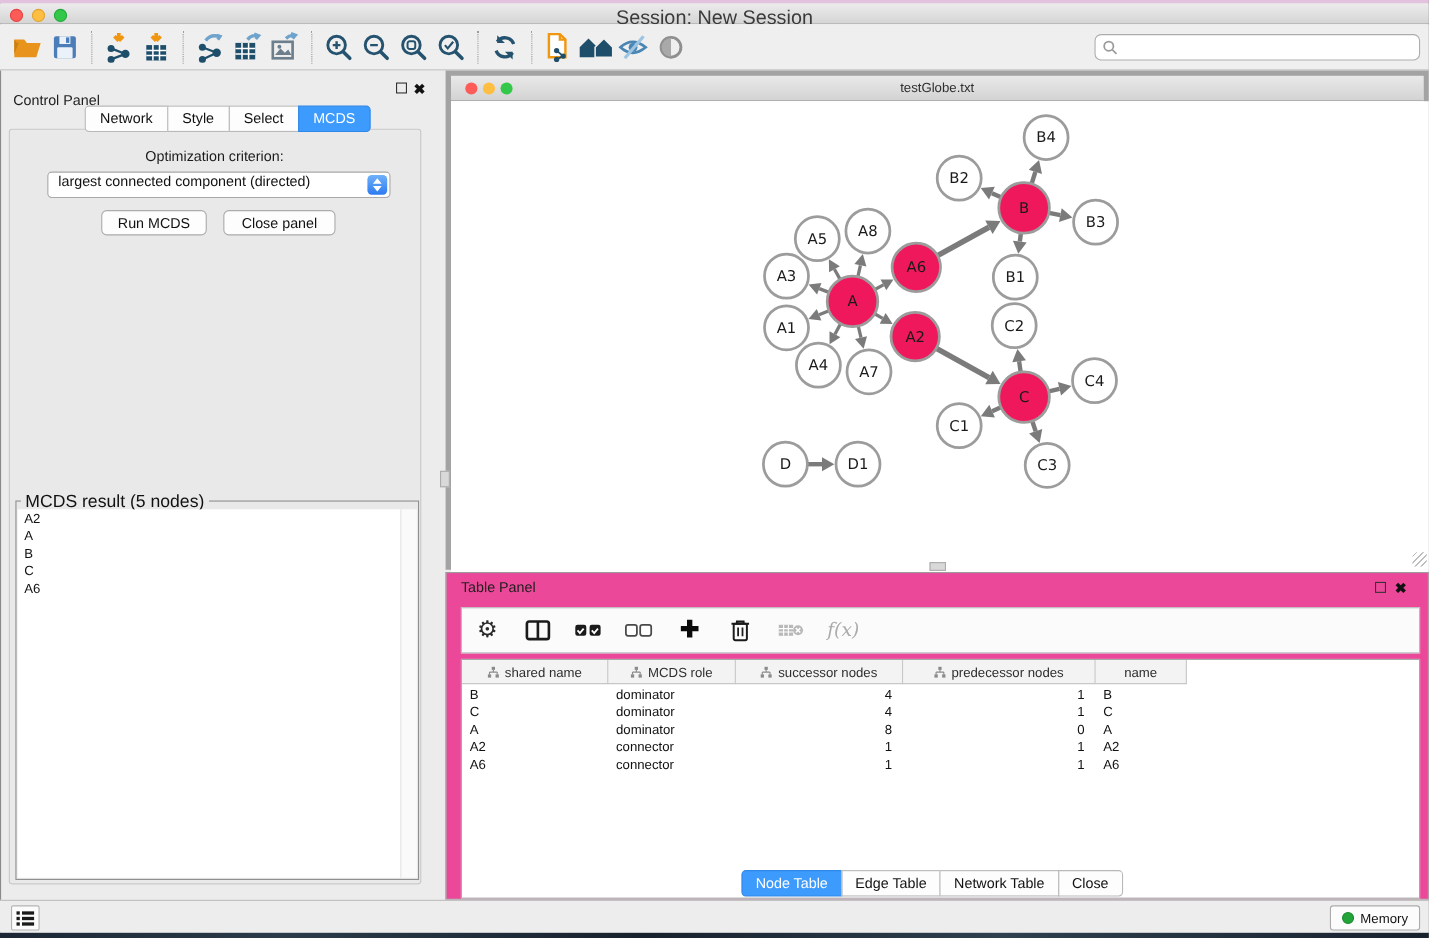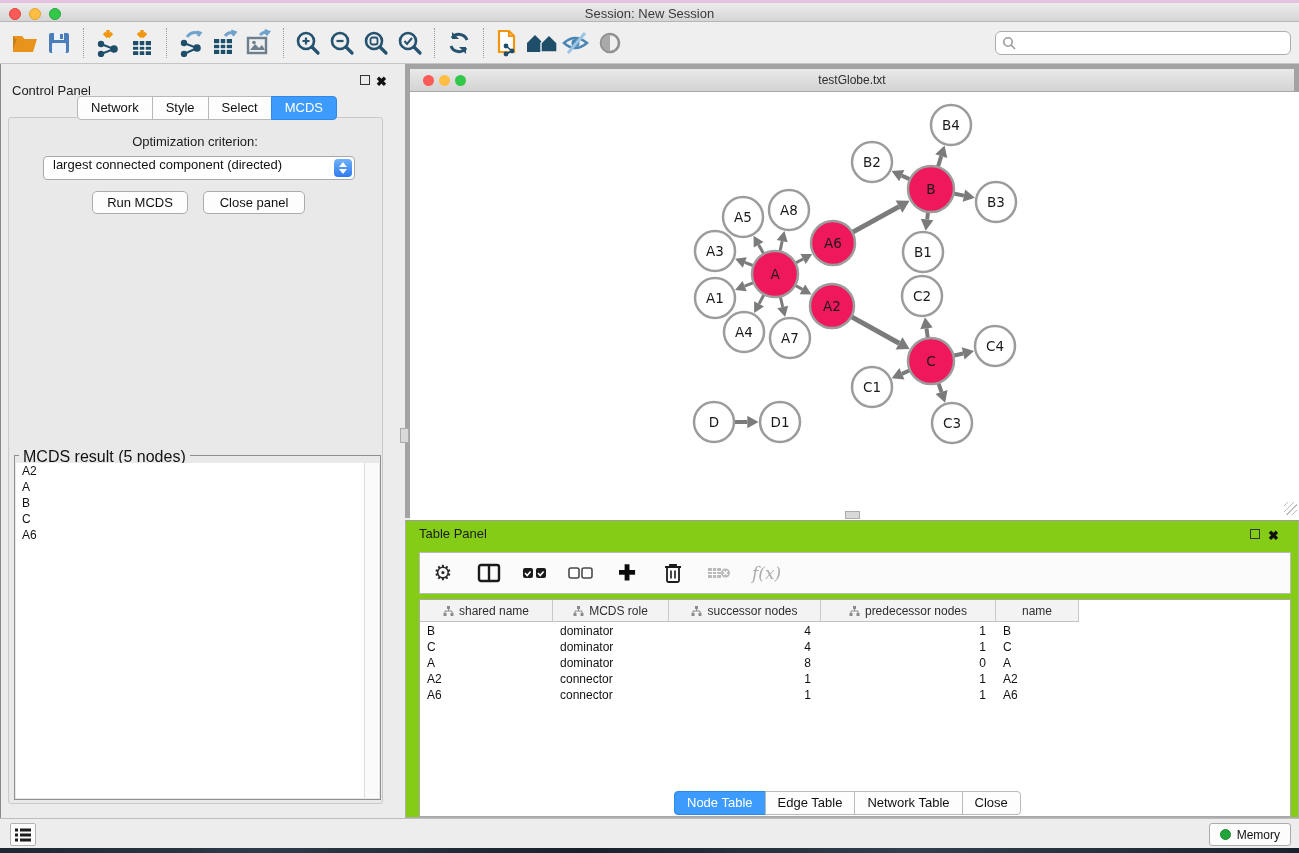--- a/index.html
+++ b/index.html
@@ -14,21 +14,21 @@
     position:absolute; left:0; top:0; width:100%; height:22px;
     background:linear-gradient(#ECECEC,#D5D5D5);
     border-top:3px solid #E2C2DD; border-bottom:1px solid #B6B6B6;
   }
   .tl { position:absolute; top:5px; width:12px; height:12px; border-radius:50%; }
   .tl.red   { left:9px;  background:#FC5B57; border:1px solid #E2443F;}
   .tl.yellow{ left:29px; background:#FDBE41; border:1px solid #E0A431;}
   .tl.green { left:49px; background:#34C84A; border:1px solid #25A83A;}
   .titlebar .wtitle {
     position:absolute; left:0; right:0; top:3px; text-align:center;
-    font-size:13px; color:#3a3a3a;
+    font-size:18px; color:#3a3a3a;
   }
   
   .toolbar {
     position:absolute; left:0; top:22px; width:100%; height:42px;
     background:#EFEFEF; border-bottom:1px solid #C4C4C4;
     display:flex; align-items:center; padding:0 8px;
   }
   .tbtn { width:34px; height:32px; display:flex; align-items:center; justify-content:center; border-radius:4px; flex:0 0 auto;}
   .tsep { flex:0 0 auto; height:30px; border-left:1px dotted #9a9a9a; margin:0 7px; }
   .searchbox {
@@ -103,21 +103,21 @@
   .netcanvas { position:absolute; left:0; top:23px; width:892px; height:429px; background:#fff; }
   .net-handle-left  { position:absolute; left:400px; top:428px; width:9px; height:15px; background:#D9D9D9; border:1px solid #ABABAB; }
   .net-handle-bottom{ position:absolute; left:845px; top:511px; width:15px; height:8px; background:#D9D9D9; border:1px solid #ABABAB; }
   .net-resize-grip  {
     position:absolute; left:1284px; top:502px; width:13px; height:13px;
     background:repeating-linear-gradient(-45deg, transparent 0 3px, #BDBDBD 3px 4px);
   }
   
   .tablepanel {
     position:absolute; left:405px; top:520px; width:894px; height:298px;
-    background:#84cc16; border:1px solid #ADADAD; border-top:1px solid #9c9c9c;
+    background:#ec4899; border:1px solid #ADADAD; border-top:1px solid #9c9c9c;
   }
   .tp-title { position:absolute; left:13px; top:5px; font-size:13px; color:#1d1d1d; }
   .tp-float { right:36px; top:6px; position:absolute; }
   .tp-close { right:16px; top:5px; position:absolute; }
   .tp-toolbar {
     position:absolute; left:13px; top:31px; width:872px; height:42px;
     background:#FBFBFB; border:1px solid #B9B9B9; display:flex; align-items:center; padding:0 10px; gap:20px;
   }
   .tp-btn { display:flex; align-items:center; justify-content:center; height:30px; min-width:26px; cursor:pointer; }
   .gear-glyph { font-size:21px; color:#2b2b2b; line-height:22px; }

